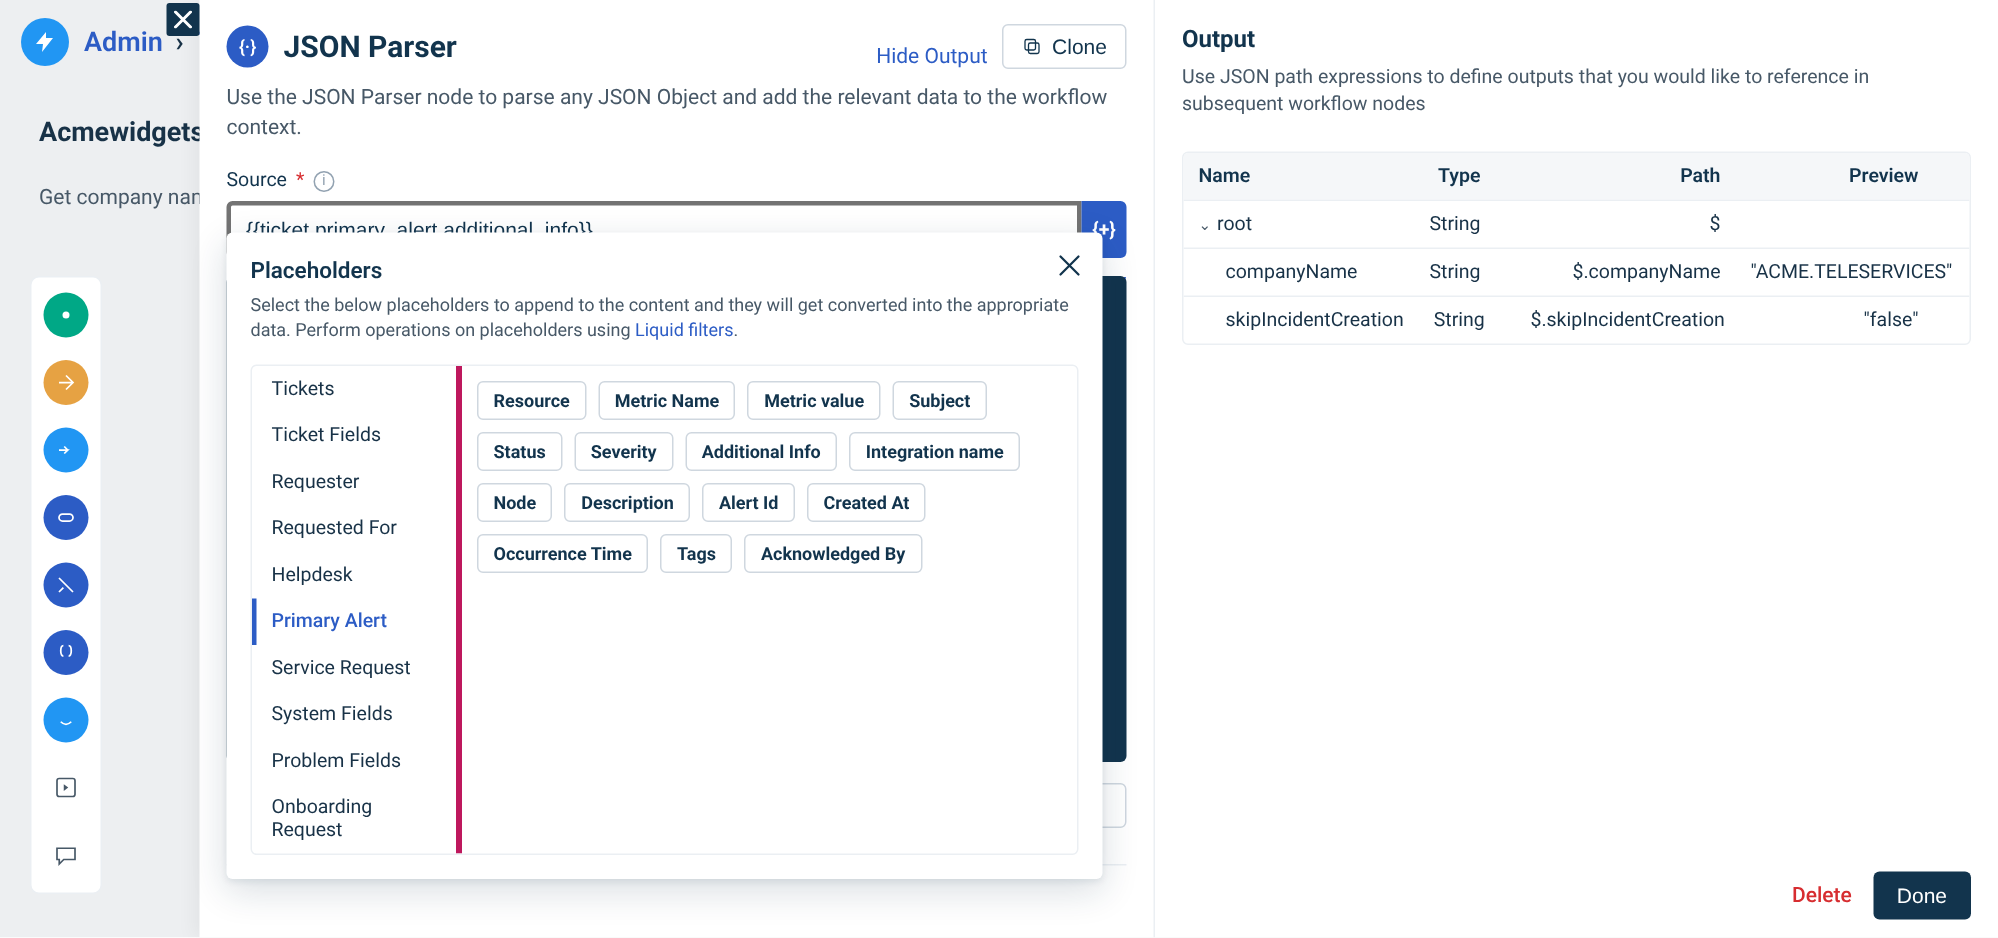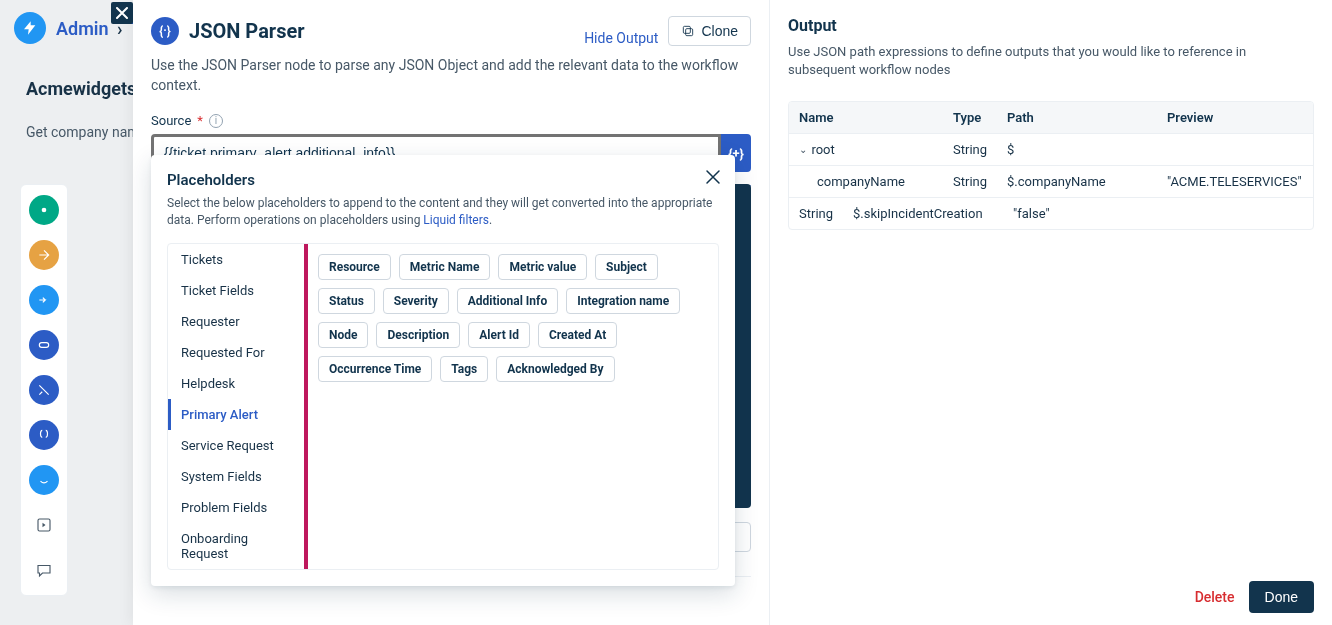--- a/index.html
+++ b/index.html
@@ -78,21 +78,21 @@
 .ph-chips { flex:1; padding:10px; display:flex; flex-wrap:wrap; gap:8px; align-content:flex-start; }
 .chip { border:1px solid #cfd7df; border-radius:4px; padding:5px 10px; font-size:12px; color:#12344d; cursor:pointer; background:#fff;font-weight:bold; }
 
 
 .rp-title { font-size:16px; font-weight:700; color:#12344d; }
 .rp-desc { font-size:13px; color:#475867; margin-top:8px; line-height:1.4; }
 
 .out-table { margin-top:22px; width:100%; border:1px solid #ebeff3; border-radius:4px; overflow:hidden; }
 .out-header, .out-row { display:flex; }
 .out-header { background:#f5f7f9; }
-.out-header > div, .out-row > div { padding:8px 10px; font-size:13px; }
+.out-header > div, .out-row > div { padding:8px 10px; font-size:13px;text-align:right; }
 .out-header > div { font-weight:600; color:#12344d; }
 .out-row { border-top:1px solid #ebeff3; }
 .col-name { flex:0 0 154px; display:flex; align-items:center; gap:4px; }
 .col-type { flex:0 0 54px; }
 .col-path { flex:0 0 160px; }
 .col-preview { flex:1; }
 .col-act { flex:0 0 24px; }
 .caret { cursor:pointer; font-size:10px; color:#475867; }
 .indent { padding-left:18px; }
 
@@ -292,20 +292,23 @@
           <div class="out-row">
             <div class="col-name">
               <span class="indent">companyName</span>
             </div>
             <div class="col-type">String</div>
             <div class="col-path">$.companyName</div>
             <div class="col-preview">"ACME.TELESERVICES"</div>
             <div class="col-act"></div>
           </div>
           <div class="out-row">
+            <div class="col-name">
+              <span class="indent">skipIncidentCreation</span>
+            </div>
             <div class="col-type">String</div>
             <div class="col-path">$.skipIncidentCreation</div>
             <div class="col-preview">"false"</div>
             <div class="col-act"></div>
           </div>
         </div>
     </div>
 
     <div class="footer-actions">
       <span class="btn-danger-link">Delete</span>

